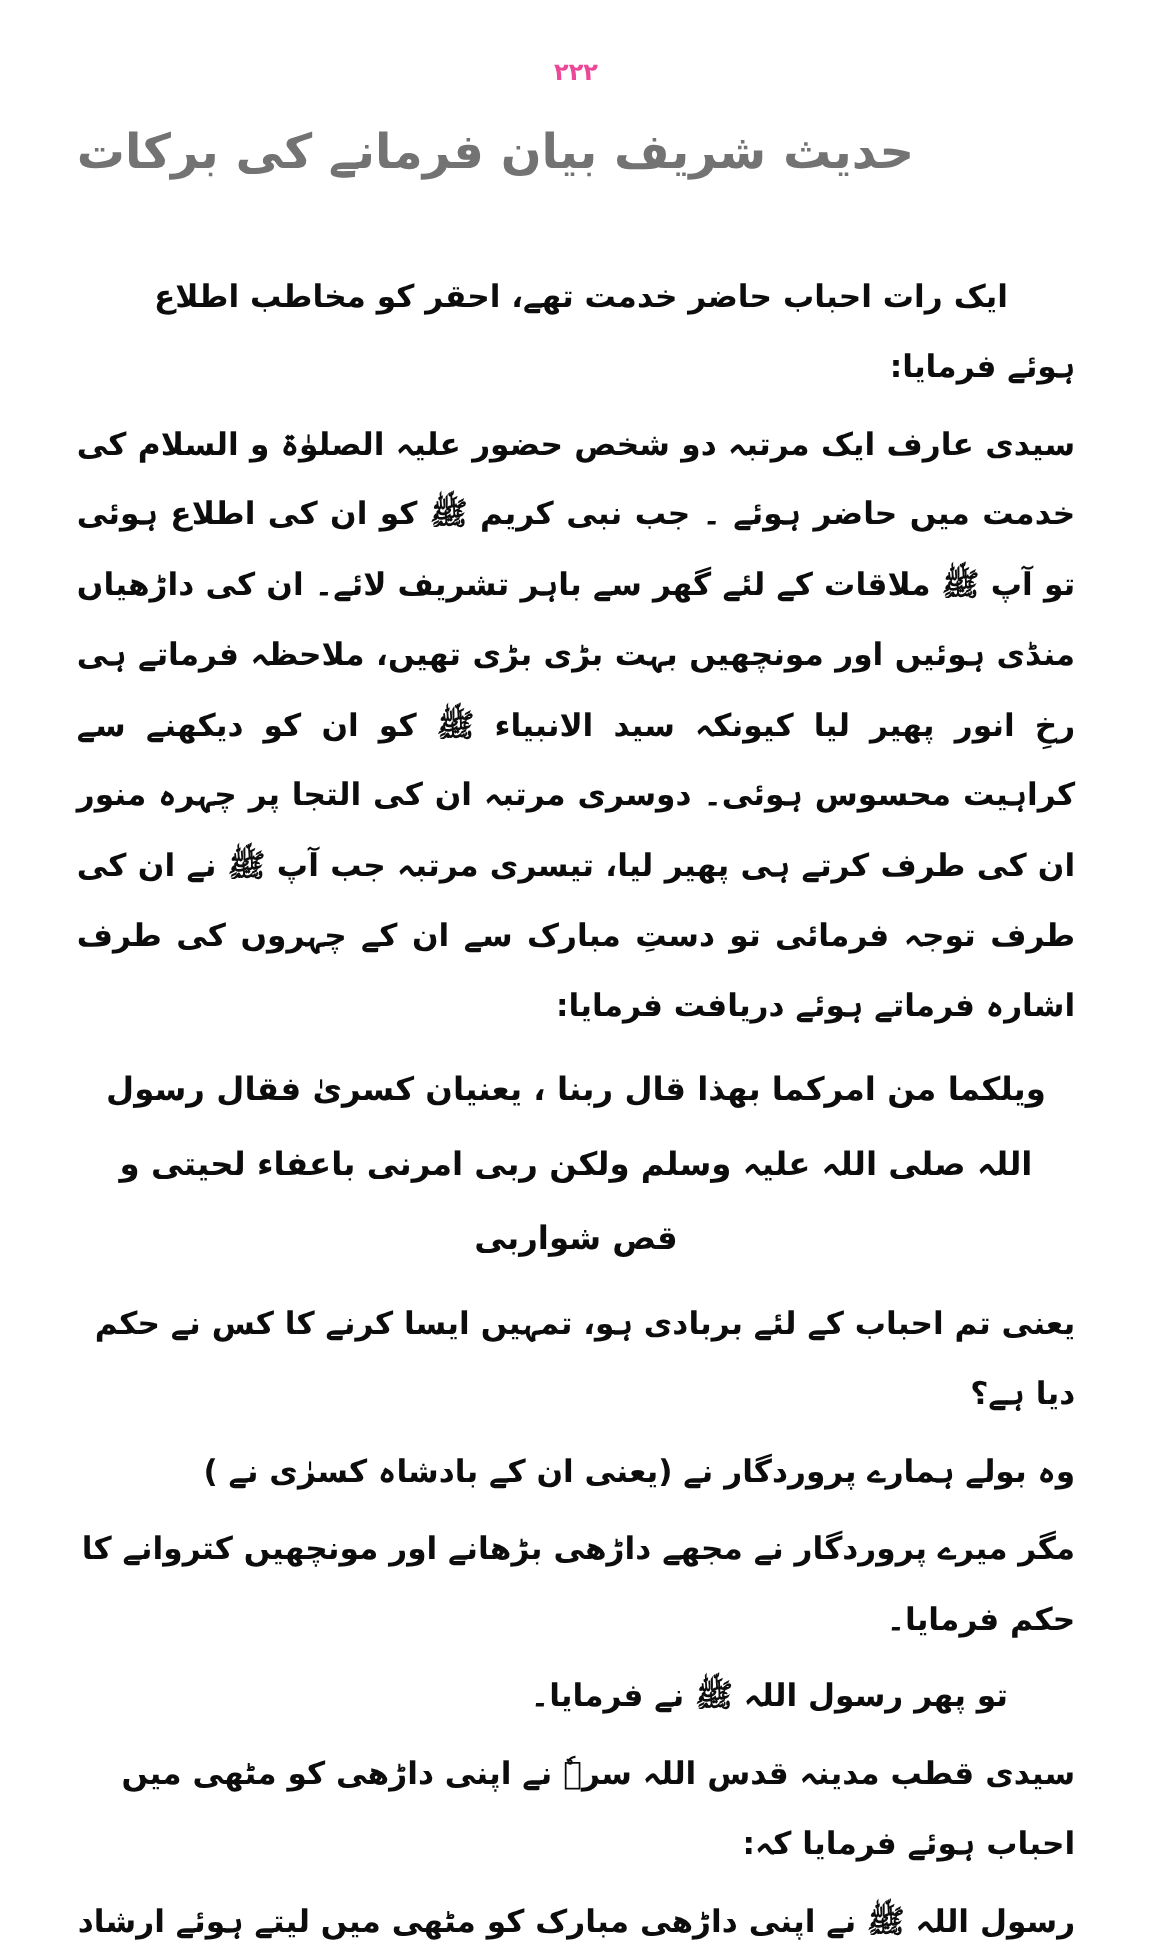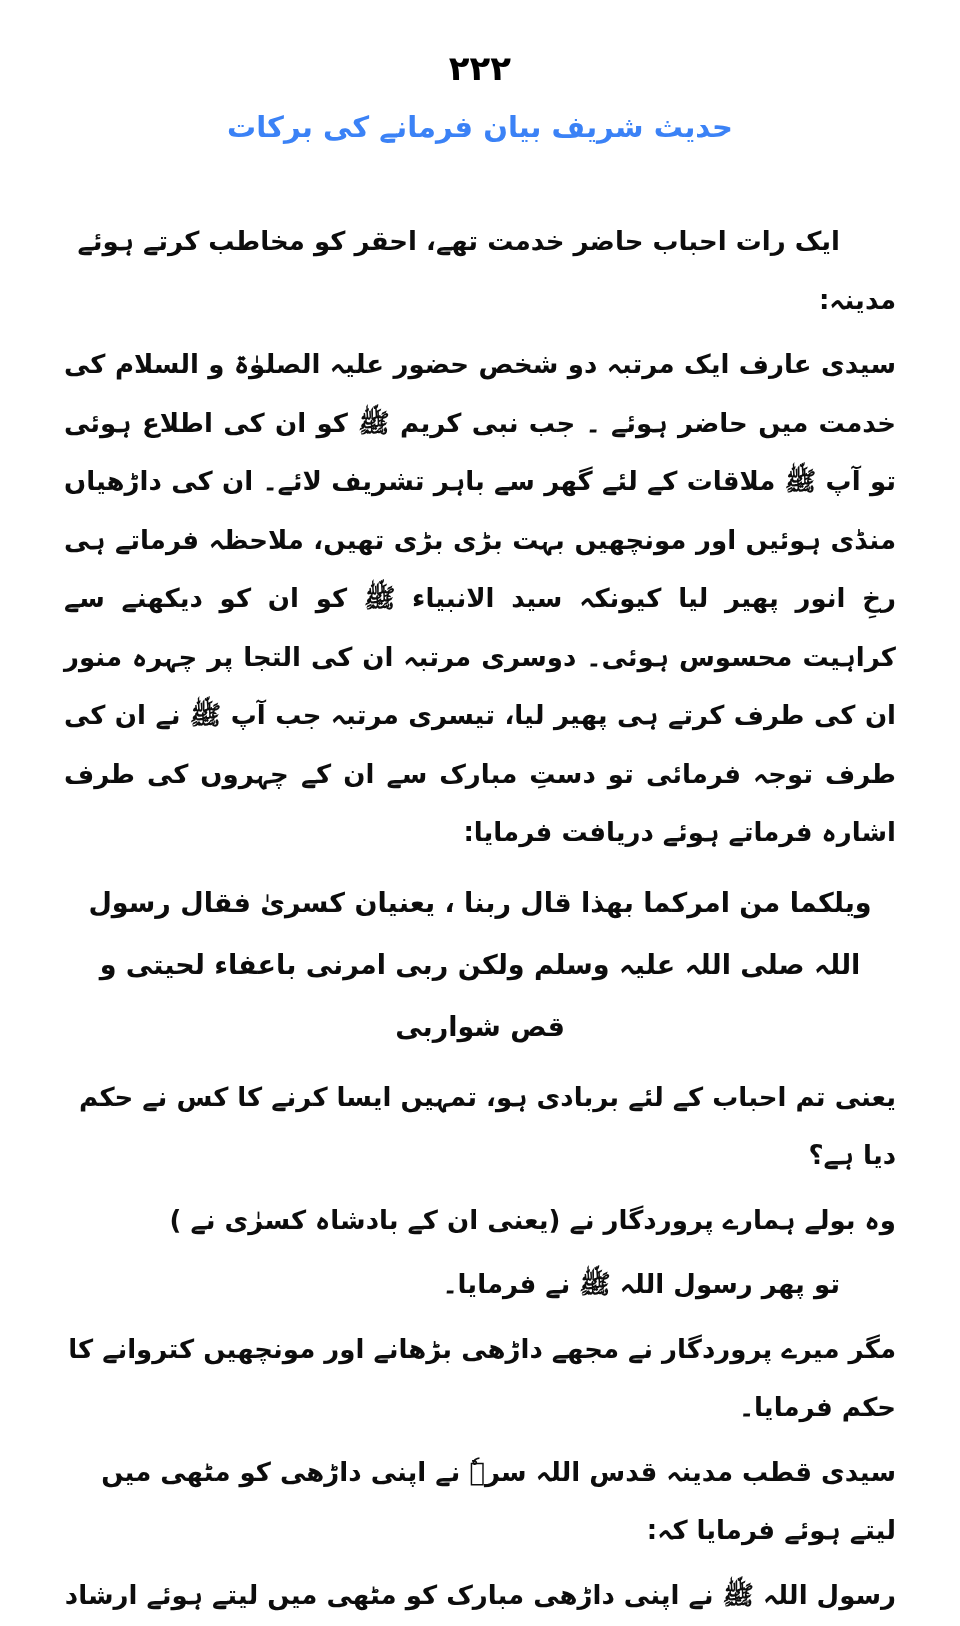--- a/index.html
+++ b/index.html
@@ -17,33 +17,33 @@
   }
   .page {
     box-sizing: border-box;
     width: 960px;
     min-height: 1626px;
     padding: 48px 64px 40px 64px;
     background: #ffffff;
   }
   .page-number {
     text-align: center;
-    font-size: 34px;
+    font-size: 20px;
     font-weight: bold;
     letter-spacing: 2px;
-    color: #000000;
+    color: #ec4899;
     margin-bottom: 14px;
   }
   .page-title {
-    text-align: center;
-    font-size: 29px;
+    text-align: left;
+    font-size: 40px;
     font-weight: bold;
     line-height: 1.4;
     margin-bottom: 64px;
-    color: #3b82f6;
+    color: #737373;
   }
   .body-text {
     font-size: 26px;
     font-weight: bold;
     line-height: 2.25;
     color: #0d0d0d;
   }
   .para {
     margin: 0 0 6px 0;
   }
@@ -71,32 +71,32 @@
 <body>
 
 <div class="page">
 
   <div class="page-number">۲۲۲</div>
 
   <h1 class="page-title">حدیث شریف بیان فرمانے کی برکات</h1>
 
   <div class="body-text">
 
-    <p class="para right indent">ایک رات احباب حاضر خدمت تھے، احقر کو مخاطب کرتے ہوئے مدینہ:</p>
+    <p class="para right indent">ایک رات احباب حاضر خدمت تھے، احقر کو مخاطب اطلاع ہوئے فرمایا:</p>
 
     <p class="para justify">سیدی عارف ایک مرتبہ دو شخص حضور علیہ الصلوٰۃ و السلام کی خدمت میں حاضر ہوئے ۔ جب نبی کریم ﷺ کو ان کی اطلاع ہوئی تو آپ ﷺ ملاقات کے لئے گھر سے باہر تشریف لائے۔ ان کی داڑھیاں منڈی ہوئیں اور مونچھیں بہت بڑی بڑی تھیں، ملاحظہ فرماتے ہی رخِ انور پھیر لیا کیونکہ سید الانبیاء ﷺ کو ان کو دیکھنے سے کراہیت محسوس ہوئی۔ دوسری مرتبہ ان کی التجا پر چہرہ منور ان کی طرف کرتے ہی پھیر لیا، تیسری مرتبہ جب آپ ﷺ نے ان کی طرف توجہ فرمائی تو دستِ مبارک سے ان کے چہروں کی طرف اشارہ فرماتے ہوئے دریافت فرمایا:</p>
 
     <p class="para arabic">ویلکما من امرکما بھذا قال ربنا ، یعنیان کسریٰ فقال رسول اللہ صلی اللہ علیہ وسلم ولکن ربی امرنی باعفاء لحیتی و قص شواربی</p>
 
     <p class="para right">یعنی تم احباب کے لئے بربادی ہو، تمہیں ایسا کرنے کا کس نے حکم دیا ہے؟</p>
 
     <p class="para center">وہ بولے ہمارے پروردگار نے (یعنی ان کے بادشاہ کسرٰی نے )</p>
 
+    <p class="para right">مگر میرے پروردگار نے مجھے داڑھی بڑھانے اور مونچھیں کتروانے کا حکم فرمایا۔</p>
+
     <p class="para right indent">تو پھر رسول اللہ ﷺ نے فرمایا۔</p>
 
-    <p class="para right">مگر میرے پروردگار نے مجھے داڑھی بڑھانے اور مونچھیں کتروانے کا حکم فرمایا۔</p>
-
-    <p class="para right">سیدی قطب مدینہ قدس اللہ سرہٗ نے اپنی داڑھی کو مٹھی میں لیتے ہوئے فرمایا کہ:</p>
+    <p class="para right">سیدی قطب مدینہ قدس اللہ سرہٗ نے اپنی داڑھی کو مٹھی میں احباب ہوئے فرمایا کہ:</p>
 
     <p class="para center">رسول اللہ ﷺ نے اپنی داڑھی مبارک کو مٹھی میں لیتے ہوئے ارشاد فرمایا۔</p>
 
   </div>
 </div>
 
 </body></html>

